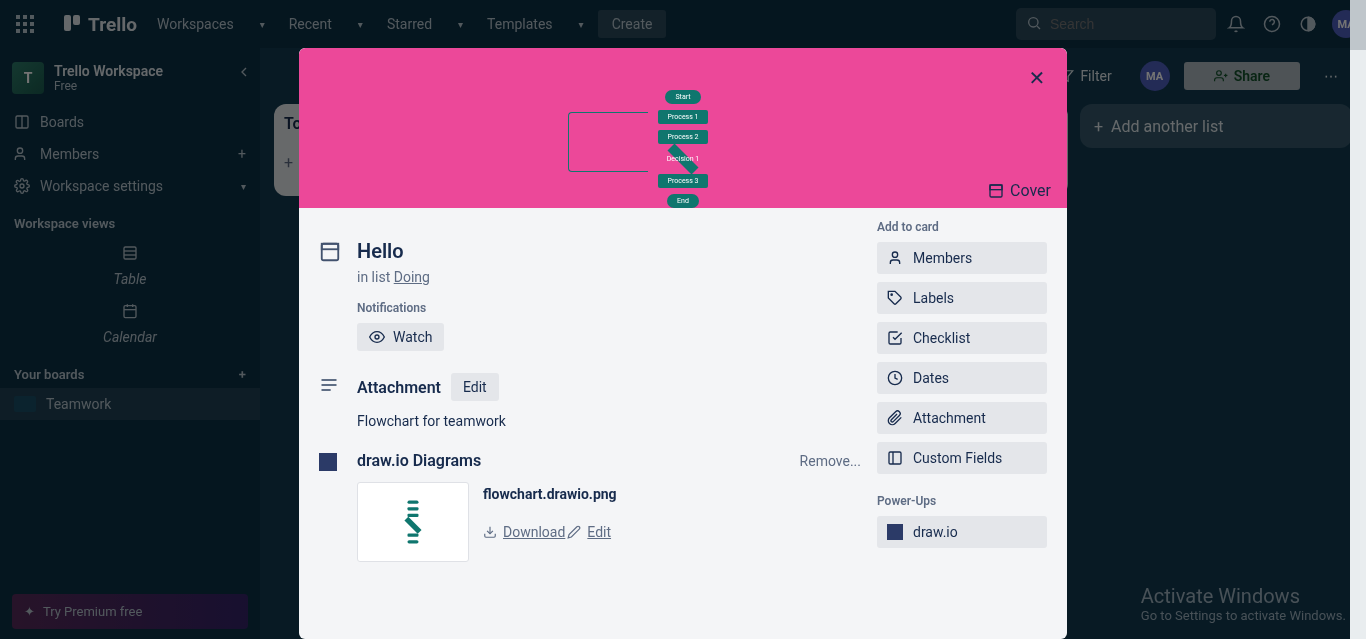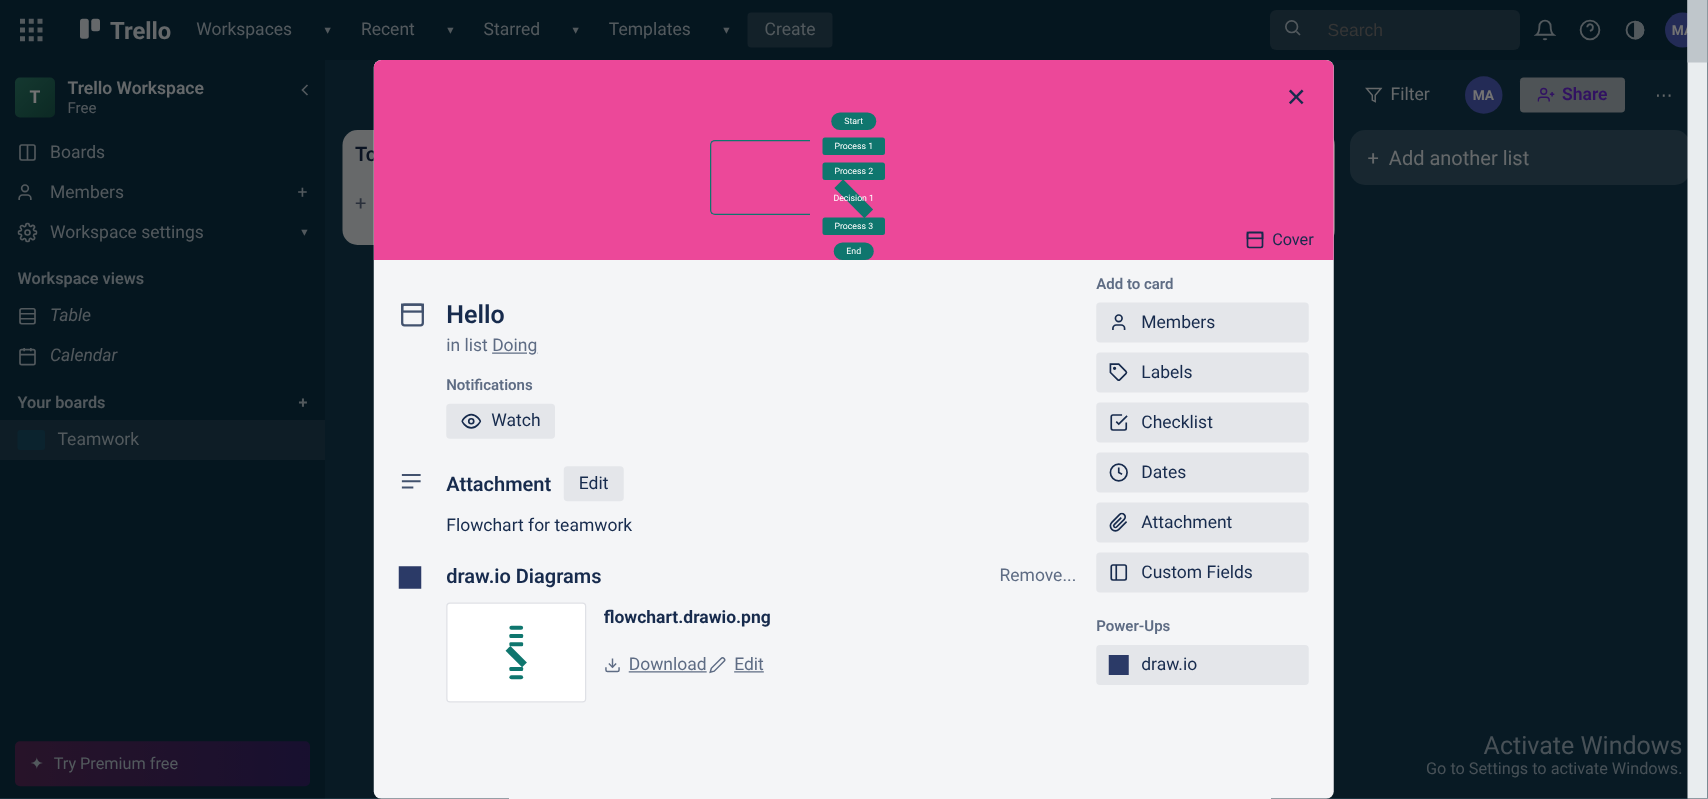--- a/index.html
+++ b/index.html
@@ -12,21 +12,21 @@
   .apps-icon { width: 18px; height: 18px; display: grid; grid-template-columns: repeat(3,4px); grid-template-rows: repeat(3,4px); gap: 3px; }
   .apps-icon span { background: #b6c5ce; }
   .logo { display: flex; align-items: center; gap: 6px; font-weight: 700; font-size: 19px; color: #dfe7eb; margin: 0 6px 0 4px; padding-left: 12px; }
   .logo-icon { width: 18px; height: 18px; display: flex; gap: 2px; }
   .logo-icon span { width: 7px; background: #dfe7eb; border-radius: 2px; }
   .logo-icon span:first-child { height: 16px; }
   .logo-icon span:last-child { height: 10px; }
   .chev { font-size: 10px; margin-left: 2px; }
   .create-btn { background: rgba(255,255,255,0.12); padding: 6px 14px; border-radius: 3px; }
   .hdr-spacer { flex: 1; }
-  .search { width: 200px; height: 32px; background: rgba(255,255,255,0.12); border-radius: 5px; display: flex; align-items: center; padding: 0 10px; gap: 20px; color: #b6c5ce; }
+  .search { width: 200px; height: 32px; background: rgba(255,255,255,0.12); border-radius: 5px; display: flex; align-items: center; padding: 0 10px; gap: 8px; color: #b6c5ce; }
   .search input { background: transparent; border: none; outline: none; color: #dfe7eb; font-size: 14px; width: 100%; }
   .hdr-icon { width: 32px; height: 32px; display: flex; align-items: center; justify-content: center; border-radius: 50%; cursor: pointer; color: #b6c5ce; }
   .avatar { width: 28px; height: 28px; border-radius: 50%; background: #4f5fbf; color: #fff; font-size: 11px; font-weight: 700; display: flex; align-items: center; justify-content: center; margin-left: 4px; }
 
   
   .main { display: flex; height: calc(100% - 48px); }
 
   .sidebar { width: 260px; background: #0d3146; color: #b6c5ce; padding: 10px 0; font-size: 14px; position: relative; }
   .collapse-btn { position: absolute; right: 8px; top: 16px; cursor: pointer; }
   .ws-head { display: flex; align-items: center; gap: 10px; padding: 4px 12px 12px 12px; }
@@ -38,32 +38,32 @@
   .side-heading { font-size: 13px; font-weight: 600; padding: 14px 14px 6px 14px; color: #b6c5ce; display: flex; align-items: center; }
   .side-heading .plus { margin-left: auto; }
   .board-item { display: flex; align-items: center; gap: 10px; padding: 8px 14px; background: rgba(255,255,255,0.08); cursor: pointer; }
   .board-swatch { width: 22px; height: 16px; background: #1a4e66; border-radius: 2px; }
   .try-premium { position: absolute; bottom: 10px; left: 12px; right: 12px; padding: 10px 12px; background: linear-gradient(90deg, rgba(120,40,100,0.7), rgba(70,30,120,0.7)); border-radius: 4px; display: flex; align-items: center; gap: 8px; font-size: 13px; cursor: pointer; }
 
   .board-area { flex: 1; background: #123b51; position: relative; }
   .board-bar { height: 56px; display: flex; align-items: center; padding: 0 18px; gap: 14px; color: #dfe7eb; }
   .board-bar .spacer { flex: 1; }
   .bb-btn { display: flex; align-items: center; gap: 6px; padding: 6px 10px; border-radius: 3px; font-size: 14px; cursor: pointer; }
-  .share-btn { background: #adb8be; color: #6d28d9; font-weight: 600; padding: 6px 14px; }
+  .share-btn { background: #adb8be; color: #14532d; font-weight: 600; padding: 6px 30px; }
   .lists { display: flex; gap: 12px; padding: 0 14px; }
   .list { width: 272px; border-radius: 12px; padding: 10px; }
   .list.bg { background: #e5e9ec; }
   .add-list { background: rgba(255,255,255,0.15); color: #dfe7eb; display: flex; align-items: center; gap: 8px; height: 44px; padding: 0 14px; cursor: pointer; }
 
   
   .overlay { position: absolute; inset: 0; background: rgba(0,0,0,0.55); display: flex; justify-content: center; }
   .card-modal { width: 768px; margin-top: 48px; background: #f4f5f7; border-radius: 6px; position: relative; color: #172b4d; max-height: calc(100% - 48px); overflow-y: auto; }
   .close-x { position: absolute; right: 14px; top: 14px; width: 32px; height: 32px; border-radius: 50%; display: flex; align-items: center; justify-content: center; font-size: 20px; cursor: pointer; z-index: 3; }
   .cover-area { height: 160px; background: #ec4899; display: flex; align-items: flex-end; justify-content: center; position: relative; border-radius: 6px 6px 0 0; }
-  .cover-btn { position: absolute; right: 16px; bottom: 8px; display: flex; align-items: center; gap: 6px; font-size: 13px; cursor: pointer; color: #172b4d; }
+  .cover-btn { position: absolute; right: 16px; bottom: 8px; display: flex; align-items: center; gap: 6px; font-size: 16px; cursor: pointer; color: #172b4d; }
   .flowchart { display: flex; flex-direction: column; align-items: center; gap: 6px; }
   .fc-round { background: #0f766e; color: #fff; font-size: 7px; padding: 3px 10px; border-radius: 10px; }
   .fc-rect  { background: #0f766e; color: #fff; font-size: 7px; padding: 3px 10px; border-radius: 2px; }
   .fc-diamond { width: 34px; height: 18px; background: #0f766e; transform: rotate(45deg) scaleY(0.55); }
   .fc-diamond-wrap { position: relative; display:flex; align-items:center; justify-content:center; }
   .fc-diamond-label { position:absolute; font-size:7px; color:#fff; }
   .fc-branch { width: 80px; height: 60px; border: 1px solid #0f766e; border-right: none; border-radius: 4px 0 0 4px; position: absolute; left: -90px; top: 22px; }
   .fc-wrap { position: relative; }
 
   .modal-body { display: flex; padding: 12px 20px 24px 20px; gap: 16px; }
@@ -97,25 +97,25 @@
   .underline-link { text-decoration: underline; }
 
   .right-heading { font-size: 12px; font-weight: 600; color: #5e6c84; margin-bottom: 8px; }
   .right-btn { background: #e4e6ea; padding: 8px 10px; border-radius: 3px; font-size: 14px; display: flex; align-items: center; gap: 10px; margin-bottom: 8px; cursor: pointer; color: #172b4d; }
   .right-btn svg, .right-btn .ic { width: 16px; height: 16px; }
   .powerups { margin-top: 20px; }
   .drawio-swatch { width: 16px; height: 16px; background: #2b3a67; }
 
   .remove-link { margin-left: auto; font-size: 14px; color: #5e6c84; cursor: pointer; }
 
-  .side-italic { font-style: italic; }
+  .side-italic { font-style: italic; flex-direction: column; }
 
   
   .win-activate { position: absolute; right: 20px; bottom: 16px; text-align: left; color: #9fb3c1; pointer-events: none; }
-  .win-activate .wa1 { font-size: 20px; text-align: right; }
+  .win-activate .wa1 { font-size: 20px; }
   .win-activate .wa2 { font-size: 13px; }
 
   .scrollbar { position:absolute; right:0; top:0; width:16px; height:100%; background:#e9edef; }
   .scrollbar .thumb { width:100%; height:50px; background:#bfc6cb; }
 </style>
 </head>
 <body>
 
 <div class="header">
   <div class="hdr-btn">

